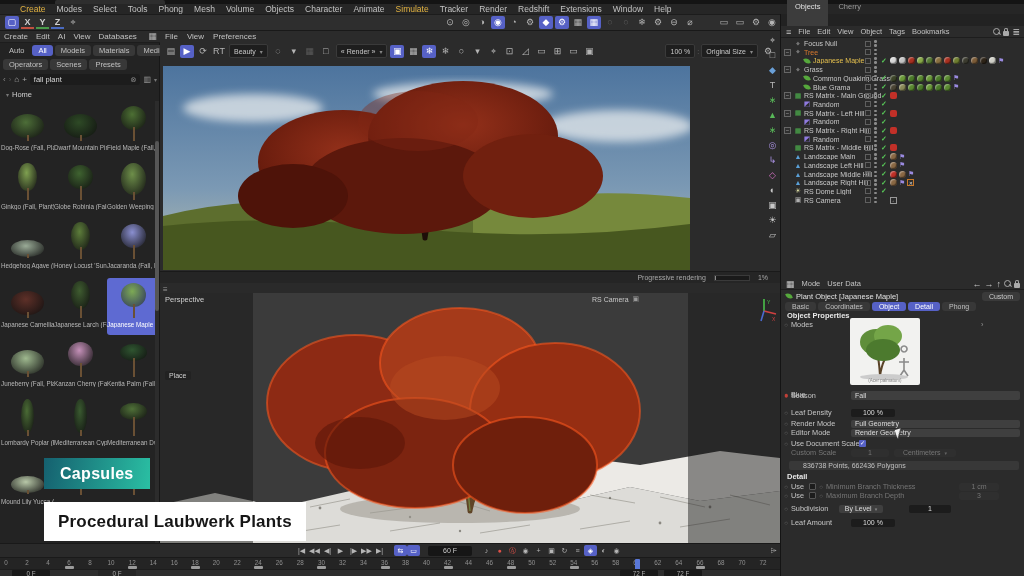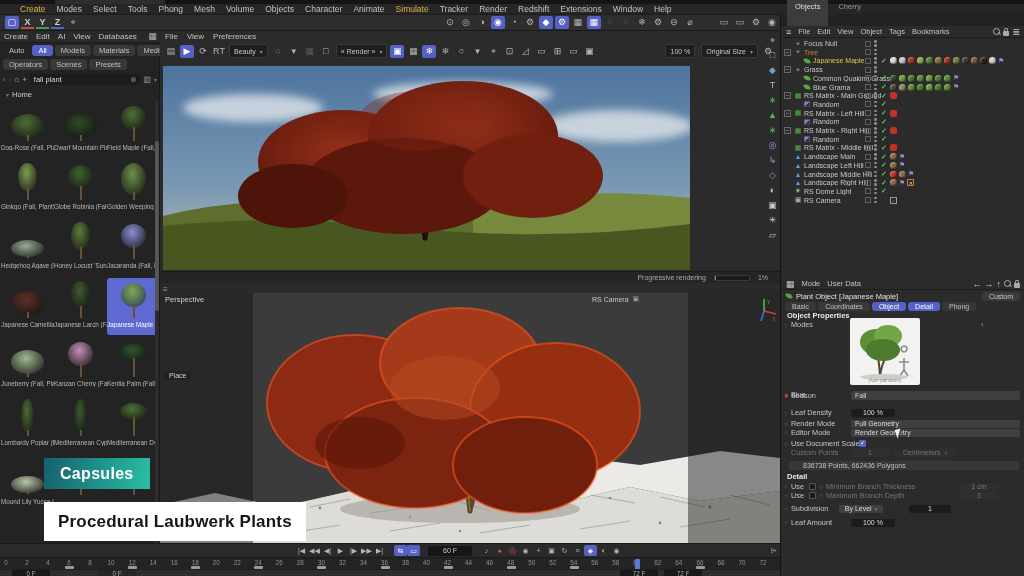--- a/index.html
+++ b/index.html
@@ -1026,21 +1026,21 @@
     </div>
     <div class="mouse-cursor" style="left:115px;top:415px"></div>
 
     <div class="arow" style="top:425px">
       <span class="dotmark">○</span>
         <span class="alabel" style="width:62px">Use Document Scale</span>
       <span class="chkbox" style="margin-left:6px">✓</span>
     </div>
     <div class="arow gray" style="top:434px">
       <span class="dotmark"> </span>
-        <span class="alabel gray">Custom Points</span>
+        <span class="alabel gray">Custom Scale</span>
       <span class="afield grayfield" style="left:70px;width:38px">1</span>
       <span class="afield grayfield" style="left:113px;width:62px">
         <span>Centimeters</span>
           <span style="margin-left:4px;color:#666;font-size:5px">▾</span>
       </span>
     </div>
 
     <div id="attr-info" style="top:447px">836738 Points, 662436 Polygons</div>
 
     <div class="sect" style="top:458px">Detail</div>

